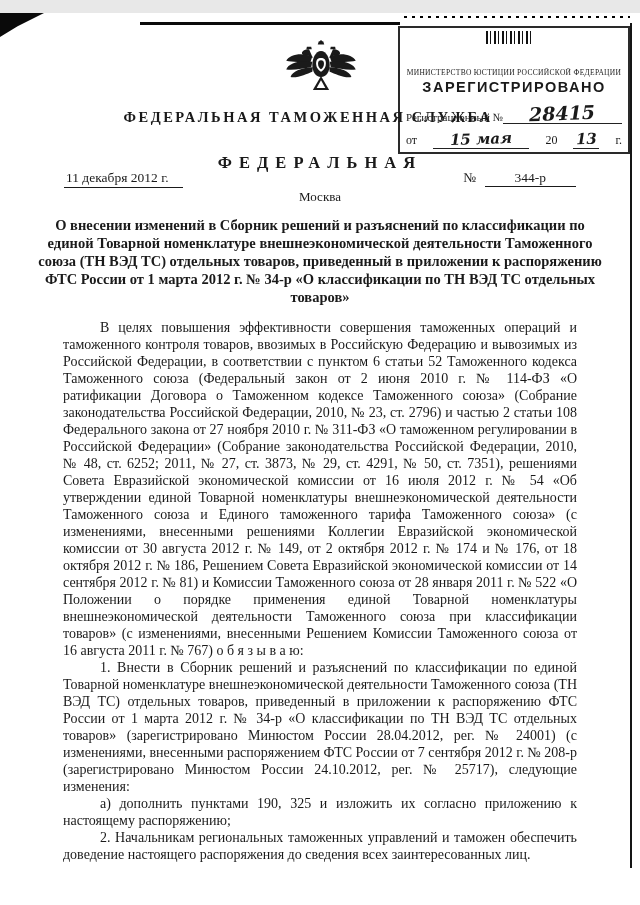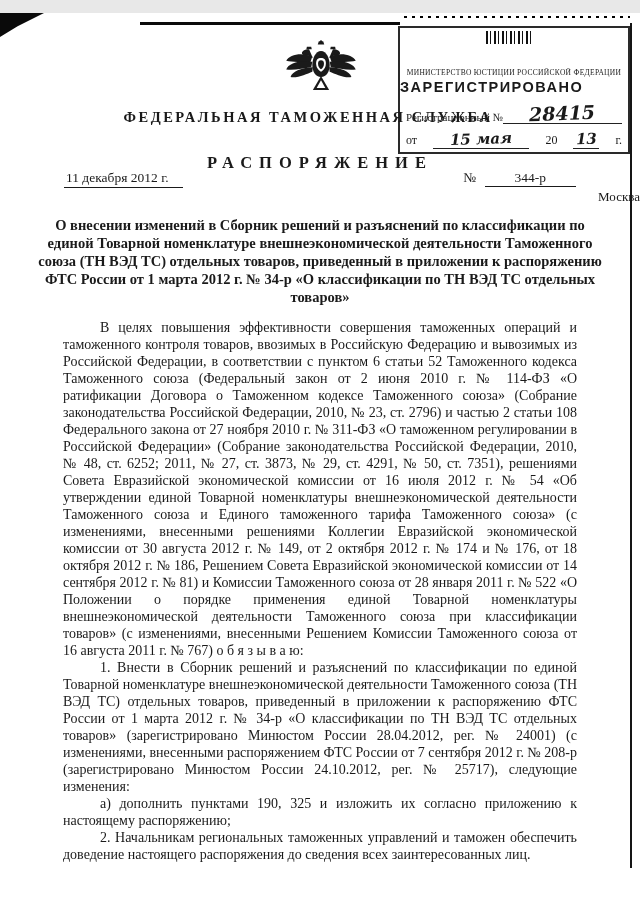--- a/index.html
+++ b/index.html
@@ -37,21 +37,21 @@
   }
   .barcode {
     position: absolute; top: 3px; left: 86px; width: 46px; height: 13px;
     background: repeating-linear-gradient(90deg, #111 0 2px, #fff 2px 4px, #111 4px 5px, #fff 5px 8px);
   }
   .stamp-ministry {
     position: absolute; top: 40px; left: 4px; width: 220px;
     font-size: 7.5px; letter-spacing: 0.3px; text-align: center; white-space: nowrap;
   }
   .stamp-registered {
-    position: absolute; top: 51px; left: 0; width: 100%; 
+    position: absolute; top: 51px; left: 0; width: 100%; text-align: center;
     font-family: "Liberation Sans", sans-serif; font-weight: 700;
     font-size: 14.5px; letter-spacing: 1.5px;
   }
   .stamp-row { position: absolute; left: 6px; right: 6px; display: flex; align-items: flex-end; }
   .stamp-row.reg { top: 76px; font-size: 11px; justify-content: space-between; }
   .stamp-row.date { top: 104px; font-size: 12px; gap: 16px; }
   .uline { border-bottom: 1.6px solid #222; flex: 1 1 auto; text-align: center; }
   .uline.short { flex: 0 0 26px; }
   .hw {
     font-style: italic; font-weight: 700; display: inline-block;
@@ -69,21 +69,21 @@
   .doc-type {
     position: absolute; top: 140px; left: 0; width: 640px; text-align: center;
     font-weight: 700; font-size: 16.5px; letter-spacing: 7px;
   }
   .date-row {
     position: absolute; top: 157px; left: 64px; width: 512px;
     display: flex; justify-content: space-between; font-size: 13.5px;
   }
   .doc-date { border-bottom: 1.5px solid #1a1a1a; padding: 0 14px 1px 2px; }
   .num-val { border-bottom: 1.5px solid #1a1a1a; padding: 0 30px 1px 30px; margin-left: 8px; }
-  .city { position: absolute; top: 176px; left: 0; width: 640px; text-align: right; font-size: 13px; }
+  .city { position: absolute; top: 176px; left: 0; width: 640px; text-align: center; font-size: 13px; }
 
   
   .title {
     position: absolute; top: 203px; left: 38px; width: 564px; text-align: center;
     font-weight: 700; font-size: 14.5px; line-height: 18px;
   }
   .body-text {
     position: absolute; top: 306px; left: 63px; width: 514px;
     font-size: 14px; line-height: 17px; text-align: justify;
   }
@@ -135,21 +135,21 @@
     <div class="stamp-row date">
       <span class="printed">от</span>
       <span class="uline"><span class="hw med">15 мая</span></span>
       <span class="printed">20</span>
       <span class="uline short"><span class="hw med">13</span></span>
       <span class="printed">г.</span>
     </div>
   </div>
 
   <div class="agency">ФЕДЕРАЛЬНАЯ ТАМОЖЕННАЯ СЛУЖБА</div>
-  <div class="doc-type">РАСПОРЯЖЕНИЕ</div>
+  <div class="doc-type">ФЕДЕРАЛЬНАЯ</div>
 
   <div class="date-row">
     <span class="doc-date">11 декабря 2012 г.</span>
     <span class="doc-number"><span>№</span><span class="num-val">344-р</span></span>
   </div>
   <div class="city">Москва</div>
 
   <div class="title">О внесении изменений в Сборник решений и разъяснений по классификации по единой Товарной номенклатуре внешнеэкономической деятельности Таможенного союза (ТН ВЭД ТС) отдельных товаров, приведенный в приложении к распоряжению ФТС России от 1 марта 2012 г. № 34-р «О классификации по ТН ВЭД ТС отдельных товаров»</div>
 
   <div class="body-text">

